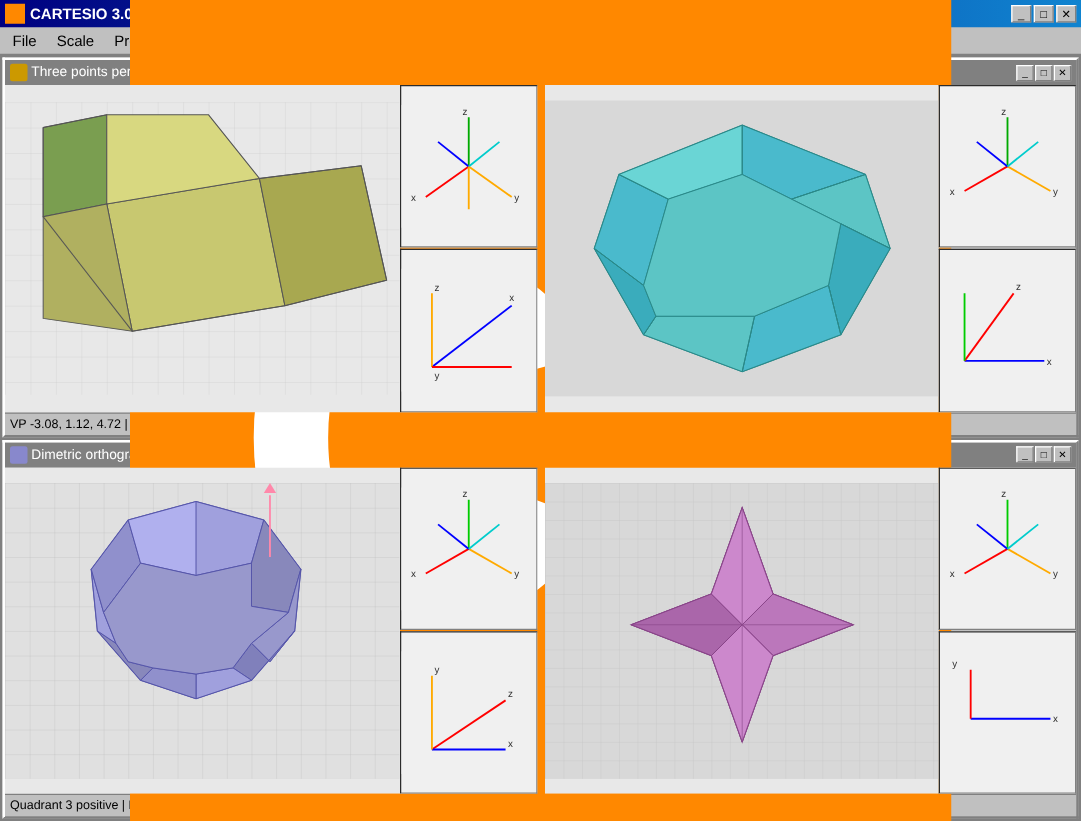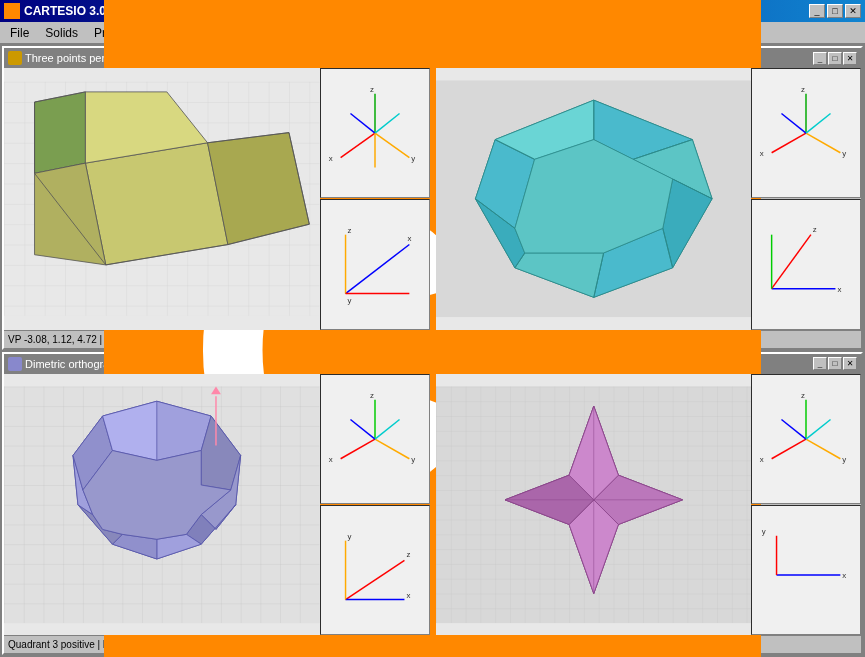--- a/index.html
+++ b/index.html
@@ -184,21 +184,21 @@
   </div>
   <div class="title-bar-buttons">
     <div class="title-btn">_</div>
     <div class="title-btn">□</div>
     <div class="title-btn">✕</div>
   </div>
 </div>
 
 <div class="menu-bar">
   <span class="menu-item">File</span>
-  <span class="menu-item">Solids</span>
+  <span class="menu-item">Scale</span>
   <span class="menu-item">Projections</span>
   <span class="menu-item">Transformations</span>
   <span class="menu-item">Windows</span>
   <span class="menu-item">View</span>
   <span class="menu-item">Help</span>
 </div>
 
 <div class="main-area">
 
   <div class="sub-window">

